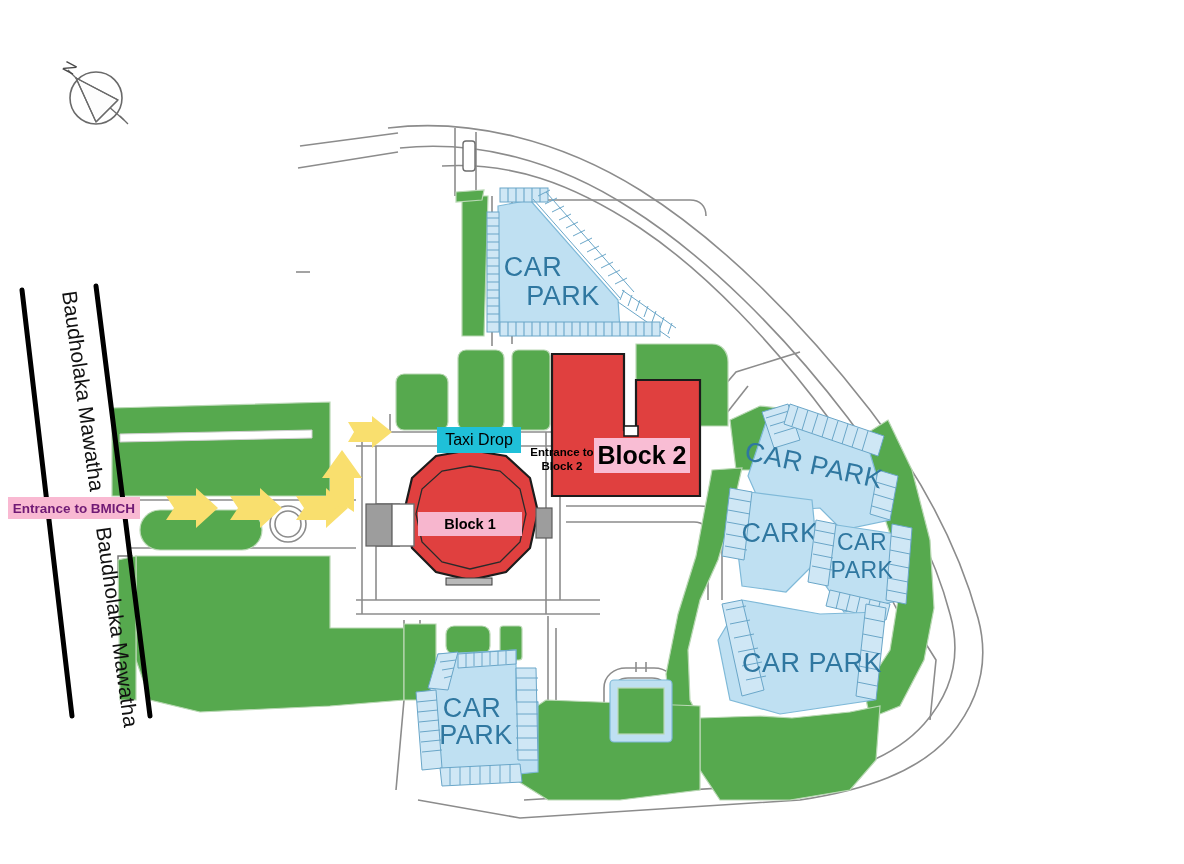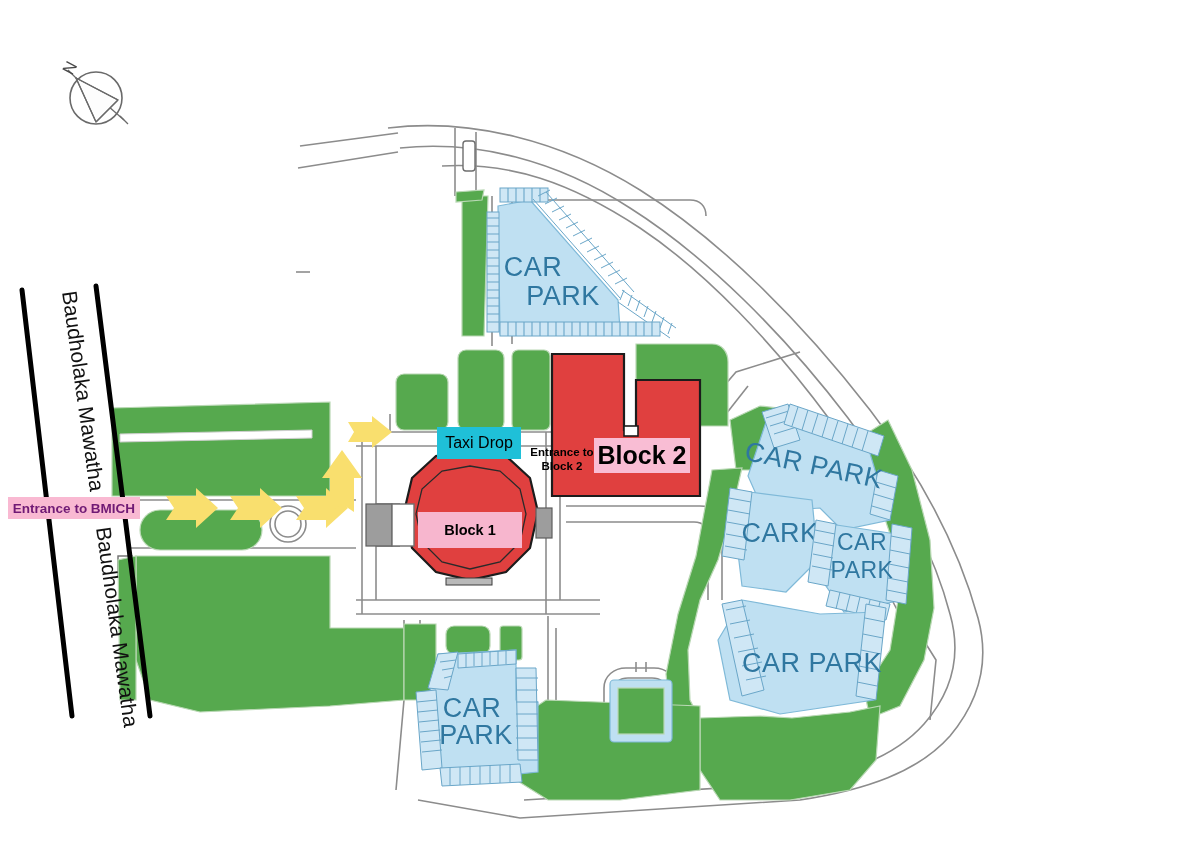--- a/index.html
+++ b/index.html
@@ -51,31 +51,31 @@
 
   
   .chip{
     position:absolute;
     display:flex;align-items:center;justify-content:center;
     white-space:nowrap;box-sizing:border-box;
   }
   .chip-block1{
     background:#f7b6ce;color:#000;
     font-size:14.5px;font-weight:bold;
-    left:418px;top:512px;width:104px;height:36px;
+    left:418px;top:512px;width:104px;height:24px;
   }
   .chip-block2{
     background:#f9bdd4;color:#000;
     font-size:25px;font-weight:bold;
     left:594px;top:438px;width:96px;height:35px;
   }
   .chip-taxi{
     background:#1fc0d8;color:#000;
     font-size:16px;font-weight:400;
-    left:437px;top:427px;width:84px;height:32px;
+    left:437px;top:427px;width:84px;height:26px;
   }
   .chip-bmich{
     background:#f9b9d2;color:#701a75;
     font-size:13.5px;font-weight:bold;
     left:8px;top:497px;width:132px;height:22px;
   }
 </style>
 </head>
 <body>
 

